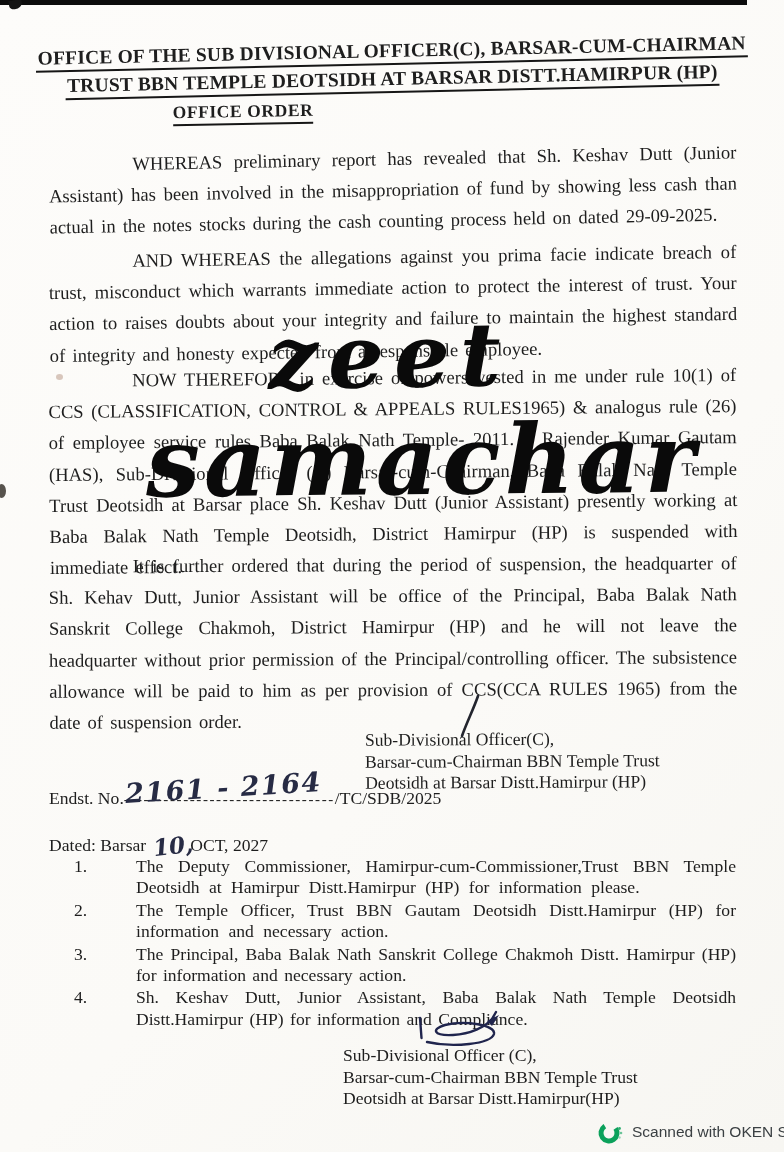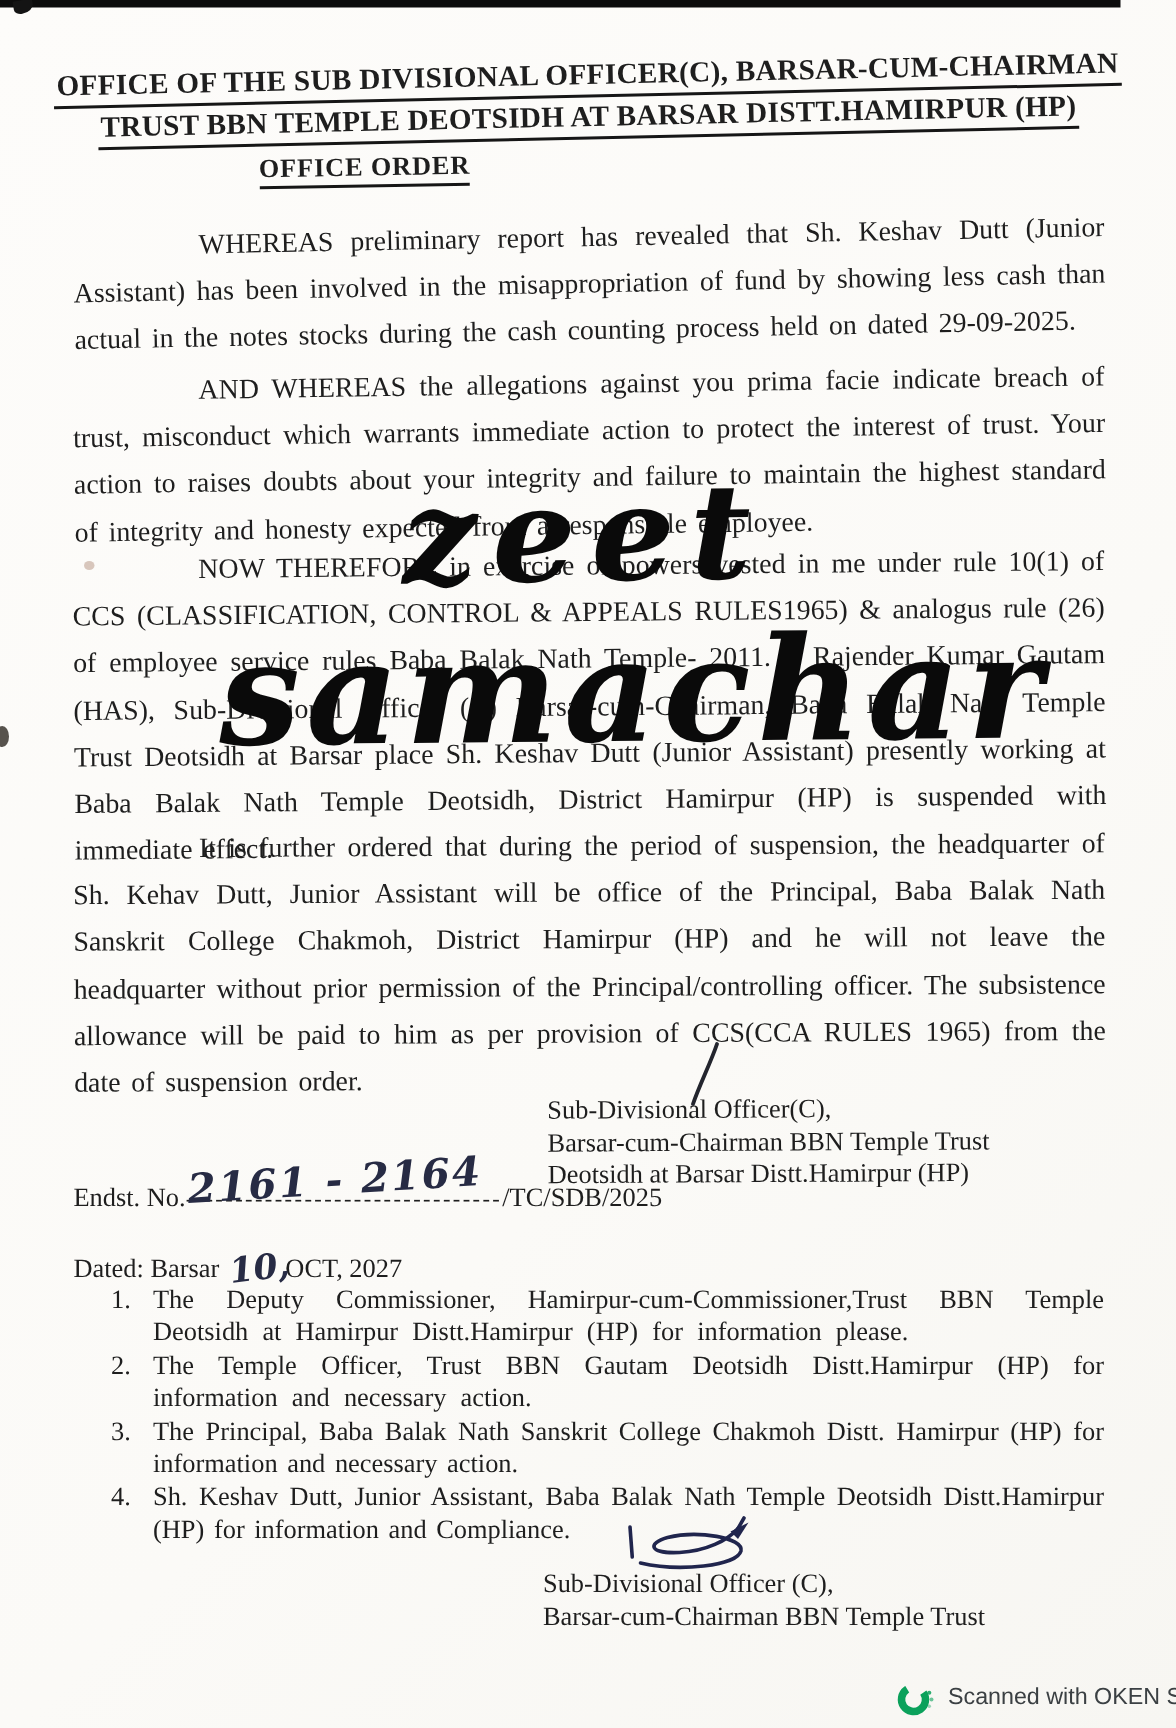--- a/index.html
+++ b/index.html
@@ -23,34 +23,34 @@
 
   .para{position:absolute;left:49px;width:688px;font-size:18.6px;line-height:31.2px;
     text-align:justify;text-indent:84px;word-spacing:2.5px;}
   .p0{top:143px;transform:rotate(-1.1deg);}
   .p1{top:241px;transform:rotate(-0.85deg);}
   .p2{top:362px;transform:rotate(-0.5deg);}
   .p3{top:549px;transform:rotate(-0.3deg);}
 
   .sig{position:absolute;font-size:17.6px;line-height:21.6px;white-space:nowrap;}
   .sig-top{left:365px;top:729px;transform:rotate(-0.3deg);}
-  .sig-bottom{left:362px;top:1045px;}
+  .sig-bottom{left:343px;top:1045px;}
 
   .stroke-svg{position:absolute;}
   .endst{position:absolute;left:49px;top:788px;font-size:17.6px;white-space:nowrap;}
   .endst .dashes{letter-spacing:1.6px;font-size:15px;}
   .hw{font-family:"DejaVu Serif",serif;font-style:italic;font-weight:bold;color:#272b44;position:absolute;white-space:nowrap;}
   .hw-endno{left:76px;top:-16px;font-size:27px;letter-spacing:1.5px;transform:rotate(-3.5deg);}
   .dated{position:absolute;left:49px;top:835px;font-size:17.6px;white-space:nowrap;}
   .dated .gap{display:inline-block;width:44px;}
   .hw-day{left:104px;top:-3px;font-size:23px;transform:rotate(-7deg);}
 
   .dist{position:absolute;left:74px;top:856px;width:662px;}
   .dist .item{display:grid;grid-template-columns:28px 1fr;font-size:17.6px;line-height:21.4px;margin-bottom:1px;}
-  .dist .txt{text-align:justify;word-spacing:2px;}
+  .dist .txt{text-align:justify;word-spacing:2px;margin-left:34px;}
   .dist .item.wide .txt{word-spacing:5px;}
 
   .wm{position:absolute;font-family:"DejaVu Serif",serif;font-style:italic;font-weight:700;color:#0a0a0a;white-space:nowrap;pointer-events:none;}
   .wm1{left:268px;top:304px;font-size:88px;letter-spacing:10px;transform:rotate(-1deg);}
   .wm2{left:146px;top:404px;font-size:96px;letter-spacing:4px;transform:rotate(-0.5deg);}
 
   .badge-label{position:absolute;left:632px;top:1123px;font-family:"Liberation Sans",sans-serif;
     font-size:15.5px;font-weight:500;color:#3b4043;white-space:nowrap;}
   .badge-logo{position:absolute;left:597px;top:1120px;width:26px;height:26px;}
 </style>
@@ -124,20 +124,21 @@
       <path d="M7 10 C 7.5 16, 8 24, 8.5 30"></path>
       <path d="M14 34 C 40 40, 78 36, 81 26 C 83 17, 52 12, 32 17 C 18 21, 20 28, 40 27 C 58 26, 72 19, 79 11"></path>
       <path d="M79 11 L 83 4"></path>
     </g>
     <polygon points="74,13 86,7 79,18" fill="#20254d"></polygon>
   </svg>
 
   <div class="sig sig-bottom">
     <div>Sub-Divisional Officer (C),</div>
     <div>Barsar-cum-Chairman BBN Temple Trust</div>
+    <div>Deotsidh at Barsar Distt.Hamirpur(HP)</div>
   </div>
 
   <svg class="badge-logo" viewBox="0 0 26 26">
     <circle cx="12" cy="13" r="8" fill="none" stroke="#0ba15b" stroke-width="5" stroke-dasharray="38 12" transform="rotate(-35 12 13)"></circle>
     <circle cx="22.5" cy="8.5" r="1.4" fill="#0ba15b" opacity="0.85"></circle>
     <circle cx="24" cy="13" r="1.3" fill="#0ba15b" opacity="0.6"></circle>
     <circle cx="22.5" cy="17.5" r="1.2" fill="#0ba15b" opacity="0.4"></circle>
   </svg>
   <div class="badge-label">Scanned with OKEN Scanner</div>
 

